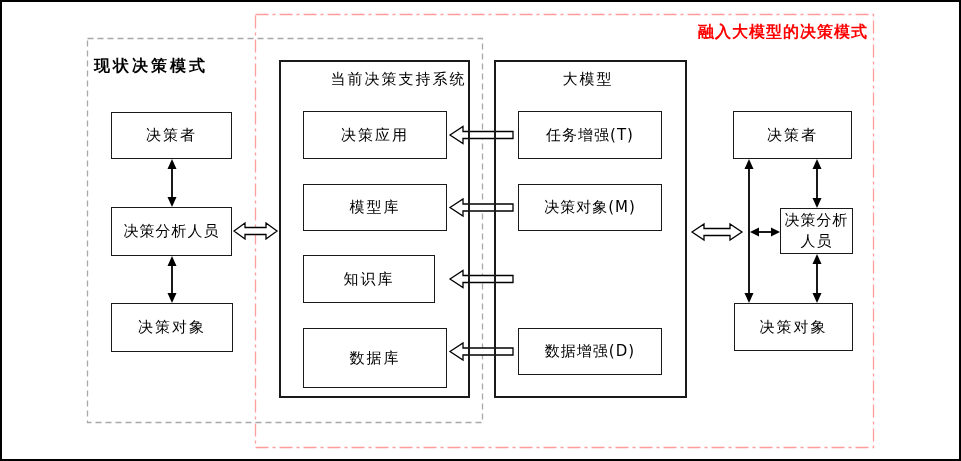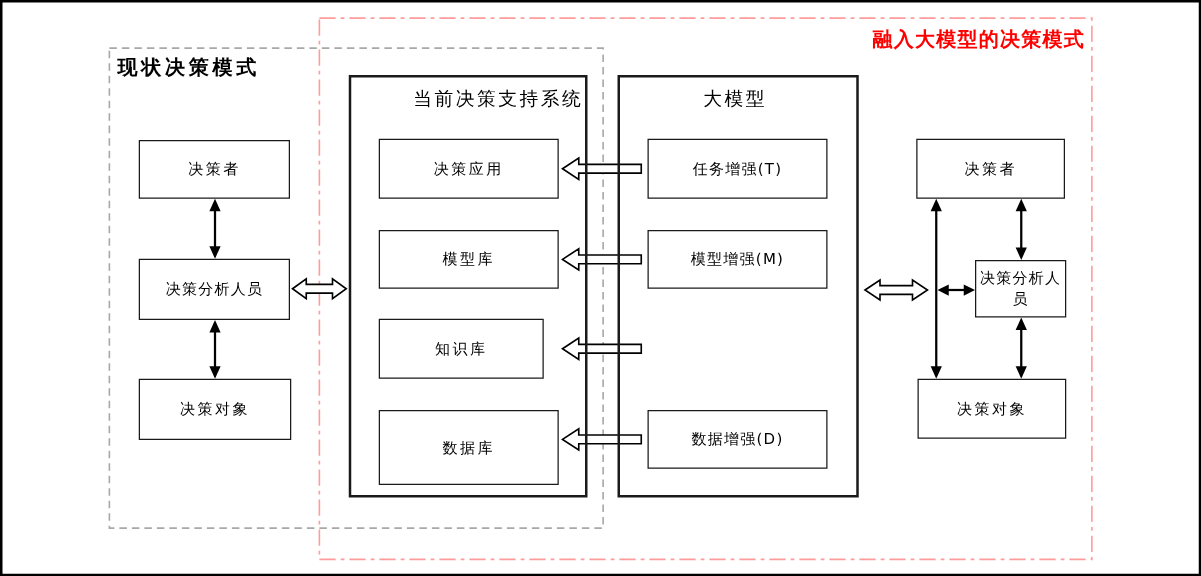--- a/index.html
+++ b/index.html
@@ -20,21 +20,21 @@
     z-index: 1;
   }
   .box {
     position: absolute;
     border: 1.5px solid #1a1a1a;
     background: #ffffff;
     display: flex;
     align-items: center;
     justify-content: center;
     text-align: center;
-    font-size: 12px;
+    font-size: 15px;
     letter-spacing: 2px;
     color: #000000;
     line-height: 1.35;
     z-index: 2;
   }
   .container-box {
     position: absolute;
     border: 2px solid #1a1a1a;
     background: transparent;
     z-index: 1;
@@ -42,21 +42,21 @@
   .container-title {
     position: absolute;
     text-align: center;
     font-size: 15px;
     letter-spacing: 2px;
     color: #000000;
     z-index: 2;
   }
   .region-title-left {
     position: absolute;
-    left: 92px; top: 42px;
+    left: 92px; top: 54px;
     font-size: 16px;
     font-weight: bold;
     letter-spacing: 3px;
     color: #000000;
     z-index: 3;
   }
   .region-title-right {
     position: absolute;
     left: 696px; top: 20px;
     font-size: 16px;
@@ -146,21 +146,21 @@
   <div class="box" style="left:301px; top:326px; width:144px; height:60px;">
     <span>数据库</span>
   </div>
 
   <div class="container-box" style="left:492px; top:58px; width:193px; height:338px;"></div>
   <div class="container-title" style="left:492px; top:68px; width:188px;">大模型</div>
   <div class="box" style="left:516px; top:109px; width:144px; height:48px; letter-spacing:1px;">
     <span>任务增强(T)</span>
   </div>
   <div class="box" style="left:516px; top:182px; width:144px; height:47px; letter-spacing:1px;">
-    <span>模型增强(M)</span>
+    <span>决策对象(M)</span>
   </div>
   <div class="box" style="left:516px; top:326px; width:144px; height:47px; letter-spacing:1px;">
     <span>数据增强(D)</span>
   </div>
 
   <div class="box" style="left:731px; top:109px; width:119px; height:48px;">
     <span>决策者</span>
   </div>
   <div class="box wrap-box" style="left:778px; top:206px; width:73px; height:46px; letter-spacing:1px; line-height:1.4;">
     <span>决策分析人员</span>

